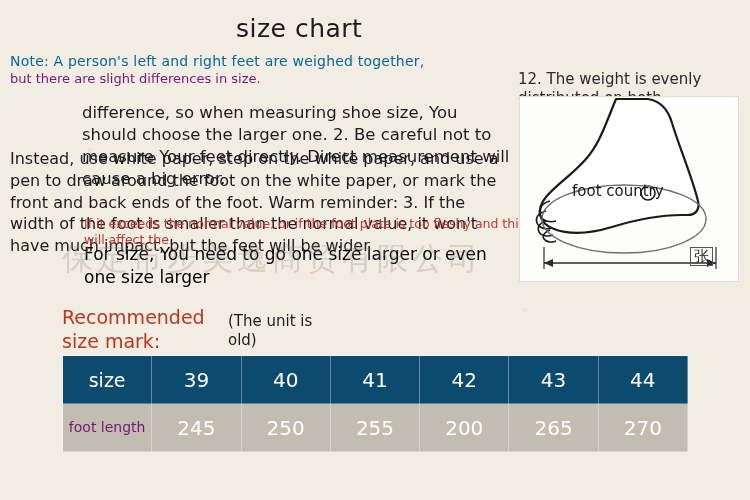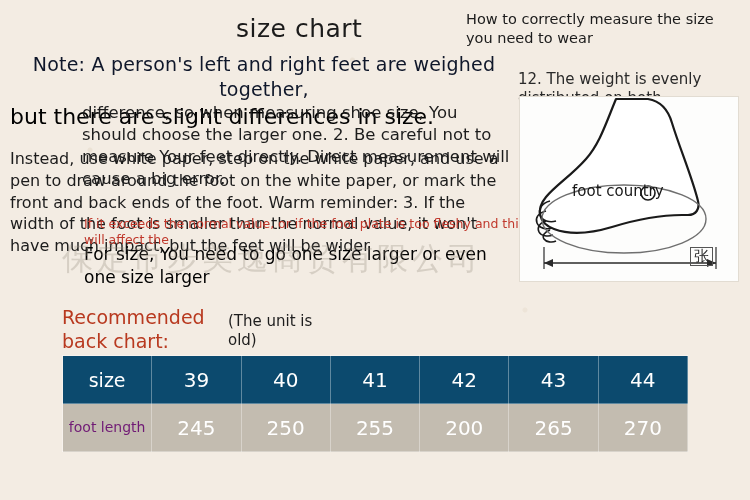--- a/index.html
+++ b/index.html
@@ -41,28 +41,27 @@
     letter-spacing: 0.5px;
   }
   .note-block {
     position: absolute;
     left: 10px;
     top: 52px;
     width: 508px;
     line-height: 1.32;
   }
   .note-red {
-    color: #0f172a;
-    font-size: 19px;
+    color: #0369a1;
+    font-size: 14px;
     letter-spacing: 0.2px;
-    text-align: center;
   }
   .note-dark {
-    color: #000000;
-    font-size: 22px;
+    color: #701a75;
+    font-size: 13px;
   }
   .para-indent {
     position: absolute;
     left: 82px;
     top: 93px;
     width: 434px;
     font-size: 16.5px;
     color: #1c1c1c;
     line-height: 1.34;
     margin-top: 9px;
@@ -219,21 +218,20 @@
   </div>
 
   <div class="para-indent">difference, so when measuring shoe size, You should choose the larger one. 2. Be careful not to measure Your feet directly. Direct measurement will cause a big error.</div>
 
   <div class="para-two">Instead, use white paper, step on the white paper, and use a pen to draw around the foot on the white paper, or mark the front and back ends of the foot. Warm reminder: 3. If the width of the foot is smaller than the normal value, it won't have much impact, but the feet will be wider</div>
 
   <div class="small-red">If it exceeds the normal value, or if the foot plate is too fleshy and thick, it will affect the</div>
 
   <div class="para-three">For size, You need to go one size larger or even one size larger</div>
 
-  <div class="howto">How to correctly measure the size you need to wear</div>
   <div class="howto-sub2">12. The weight is evenly distributed on both</div>
 
   <div class="foot-panel">
     <svg width="218" height="184" viewBox="0 0 218 184">
 
       <path d="M96 2 C86 26, 80 46, 66 62 C52 78, 36 88, 26 100 C16 112, 18 126, 34 132 C50 138, 72 136, 92 130 C118 122, 142 118, 162 118 L168 118 C176 118, 180 112, 178 104 C172 80, 160 52, 152 26 C148 12, 140 4, 128 2 Z" fill="#ffffff" stroke="#1a1a1a" stroke-width="2.2" stroke-linejoin="round"></path>
 
       <path d="M30 104 c-8 2 -12 8 -10 14 c2 6 10 8 16 6" fill="none" stroke="#1a1a1a" stroke-width="1.6"></path>
       <path d="M26 114 c-8 2 -11 7 -9 12 c2 5 9 7 15 5" fill="none" stroke="#1a1a1a" stroke-width="1.6"></path>
       <path d="M26 124 c-7 2 -9 7 -7 11 c2 4 9 5 14 3" fill="none" stroke="#1a1a1a" stroke-width="1.6"></path>
@@ -248,21 +246,21 @@
       <polygon points="196,166 187,162 187,170" fill="#2a2a2a"></polygon>
       <line x1="24" y1="150" x2="24" y2="172" stroke="#2a2a2a" stroke-width="1.2"></line>
       <line x1="196" y1="150" x2="196" y2="172" stroke="#2a2a2a" stroke-width="1.2"></line>
     </svg>
   </div>
   <div class="foot-label">foot country</div>
 
   <div class="watermark">保定市步美逸商贸有限公司</div>
   <div class="sig">张</div>
 
-  <div class="rec-title">Recommended back chart:</div>
+  <div class="rec-title">Recommended size mark:</div>
   <div class="rec-unit">(The unit is old)</div>
 
   <table class="sizes">
     <tbody>
         <tr class="row-size">
       <td class="head">size</td>
       <td>39</td>
       <td>40</td>
       <td>41</td>
       <td>42</td>

